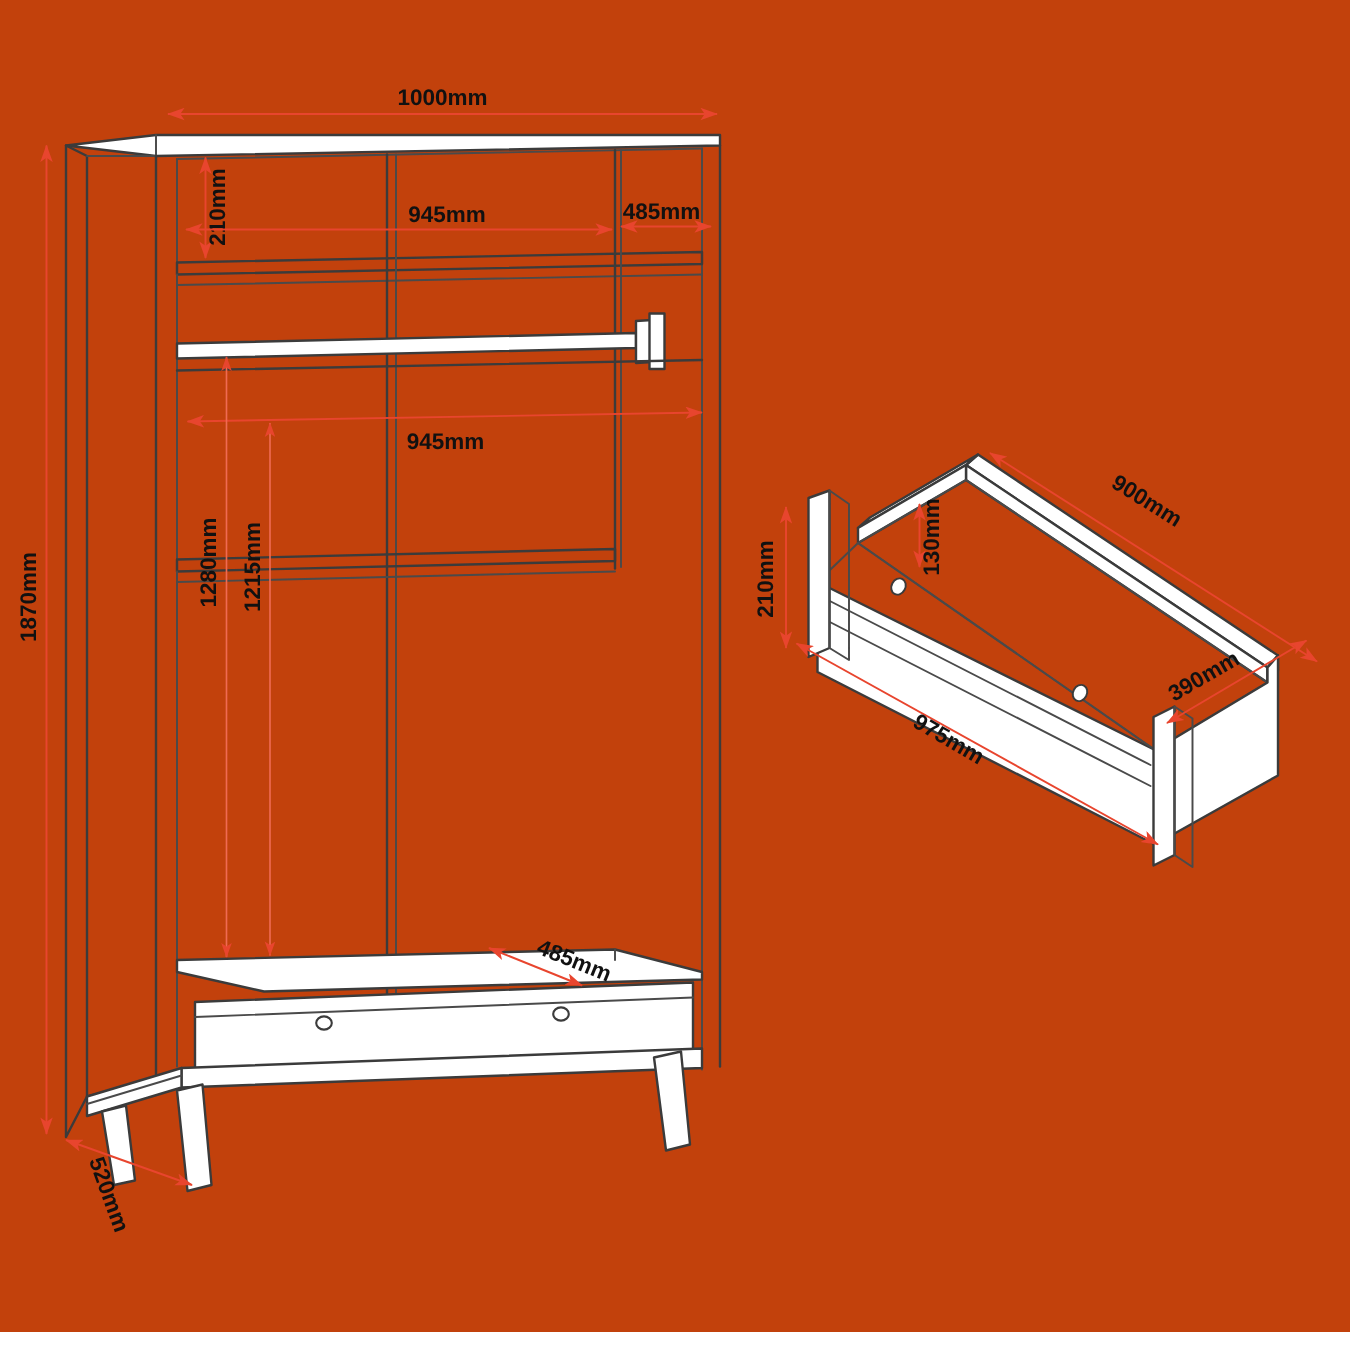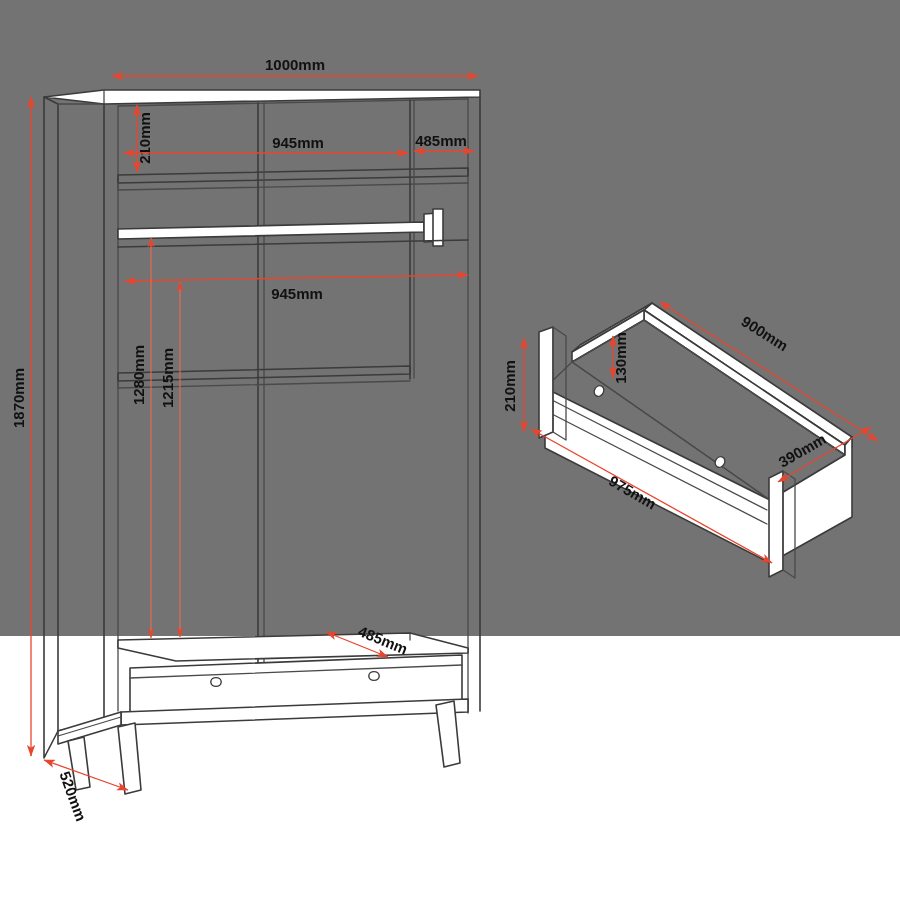--- a/index.html
+++ b/index.html
@@ -9,22 +9,22 @@
   }
   body {
     width: 900px;
     height: 900px;
     font-family: "Liberation Sans", sans-serif;
     overflow: hidden;
   }
   #canvas {
     position: relative;
     width: 900px;
-    height: 636px;
-    background: #737373;
+    height: 888px;
+    background: #c2410c;
   }
   svg.drawing {
     position: absolute;
     top: 0;
     left: 0;
     width: 900px;
     height: 900px;
   }
   .furn {
     fill: none;

